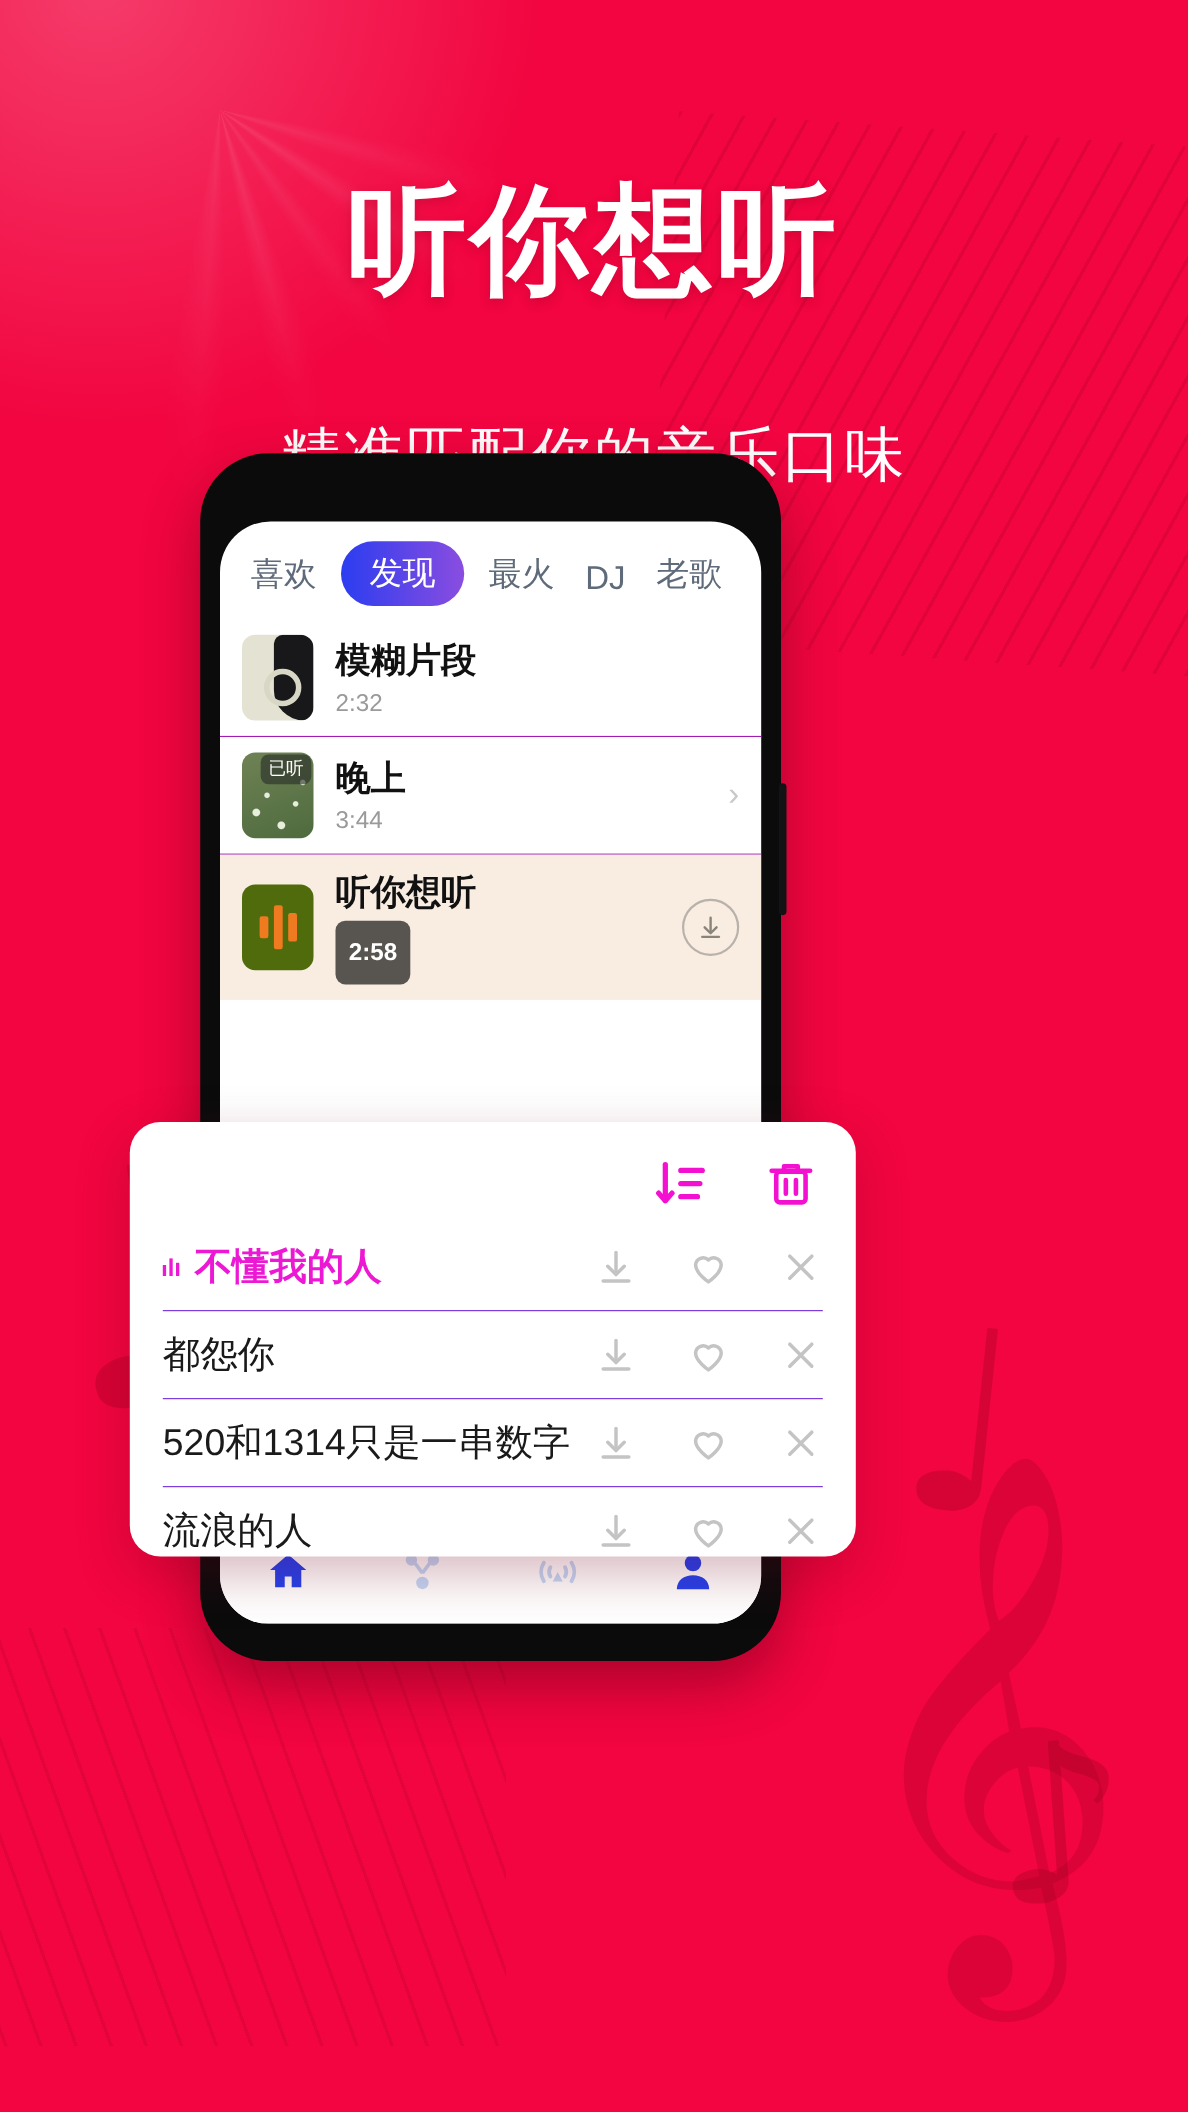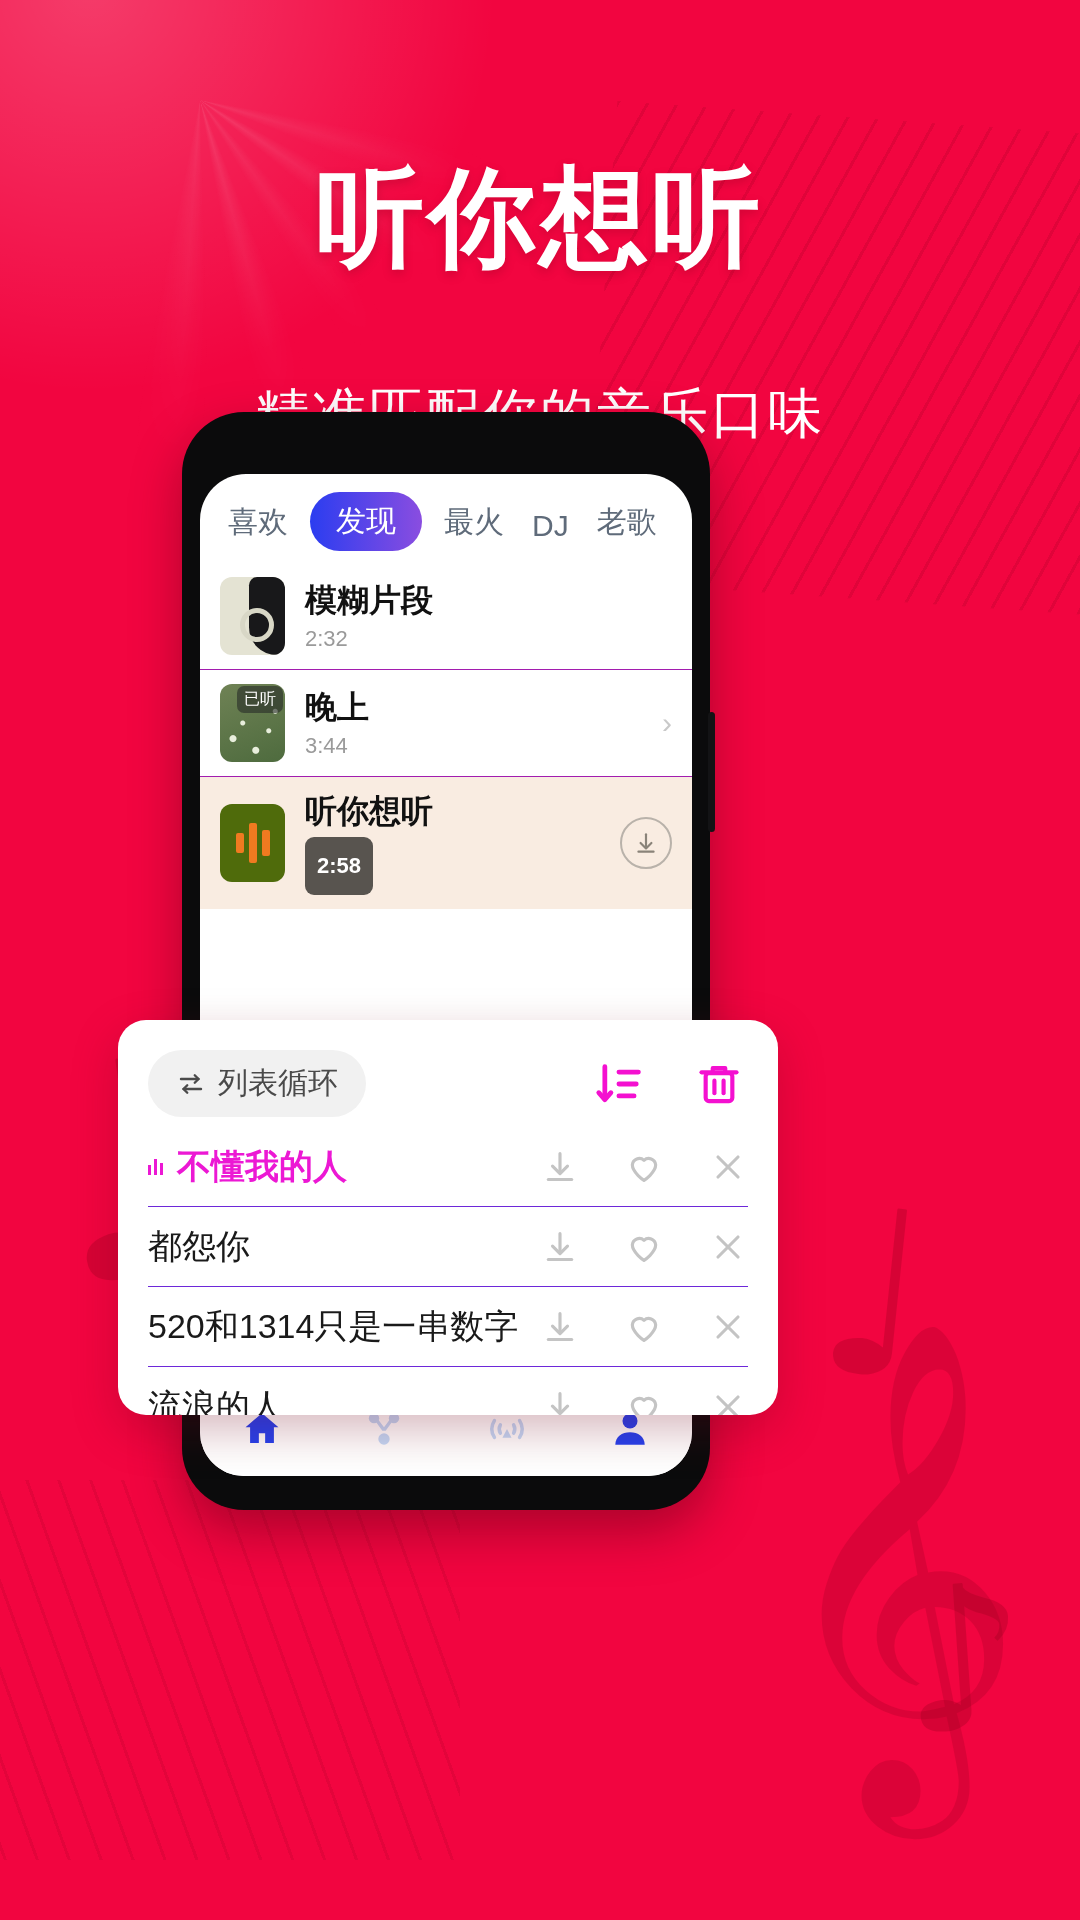--- a/index.html
+++ b/index.html
@@ -345,29 +345,20 @@
             <circle cx="12" cy="7.4" r="4.3"></circle>
               <path d="M3.6 21c0-4.6 3.8-7.2 8.4-7.2s8.4 2.6 8.4 7.2z"></path>
           </svg>
         </div>
       </div>
     </div>
   </div>
 
   <div class="panel">
     <div class="panel-head">
-      <div class="loop-chip">
-        <svg width="30" height="30" viewBox="0 0 24 24" fill="none" stroke="#4a4a4a" stroke-width="1.9" stroke-linecap="round" stroke-linejoin="round">
-          <path d="M4 8h14"></path>
-            <path d="M15 5l3 3-3 3"></path>
-          <path d="M20 16H6"></path>
-            <path d="M9 13l-3 3 3 3"></path>
-        </svg>
-        <span>列表循环</span>
-      </div>
       <div class="head-actions">
         <div>
           <svg width="52" height="52" viewBox="0 0 24 24" fill="none" stroke="#F410D0" stroke-width="2.2" stroke-linecap="round" stroke-linejoin="round">
             <path d="M5 4v15"></path>
               <path d="M2.2 16 5 19.2 7.8 16"></path>
             <path d="M11.5 6.5h9"></path>
               <path d="M11.5 12h8"></path>
               <path d="M11.5 17.5h7"></path>
           </svg>
         </div>

